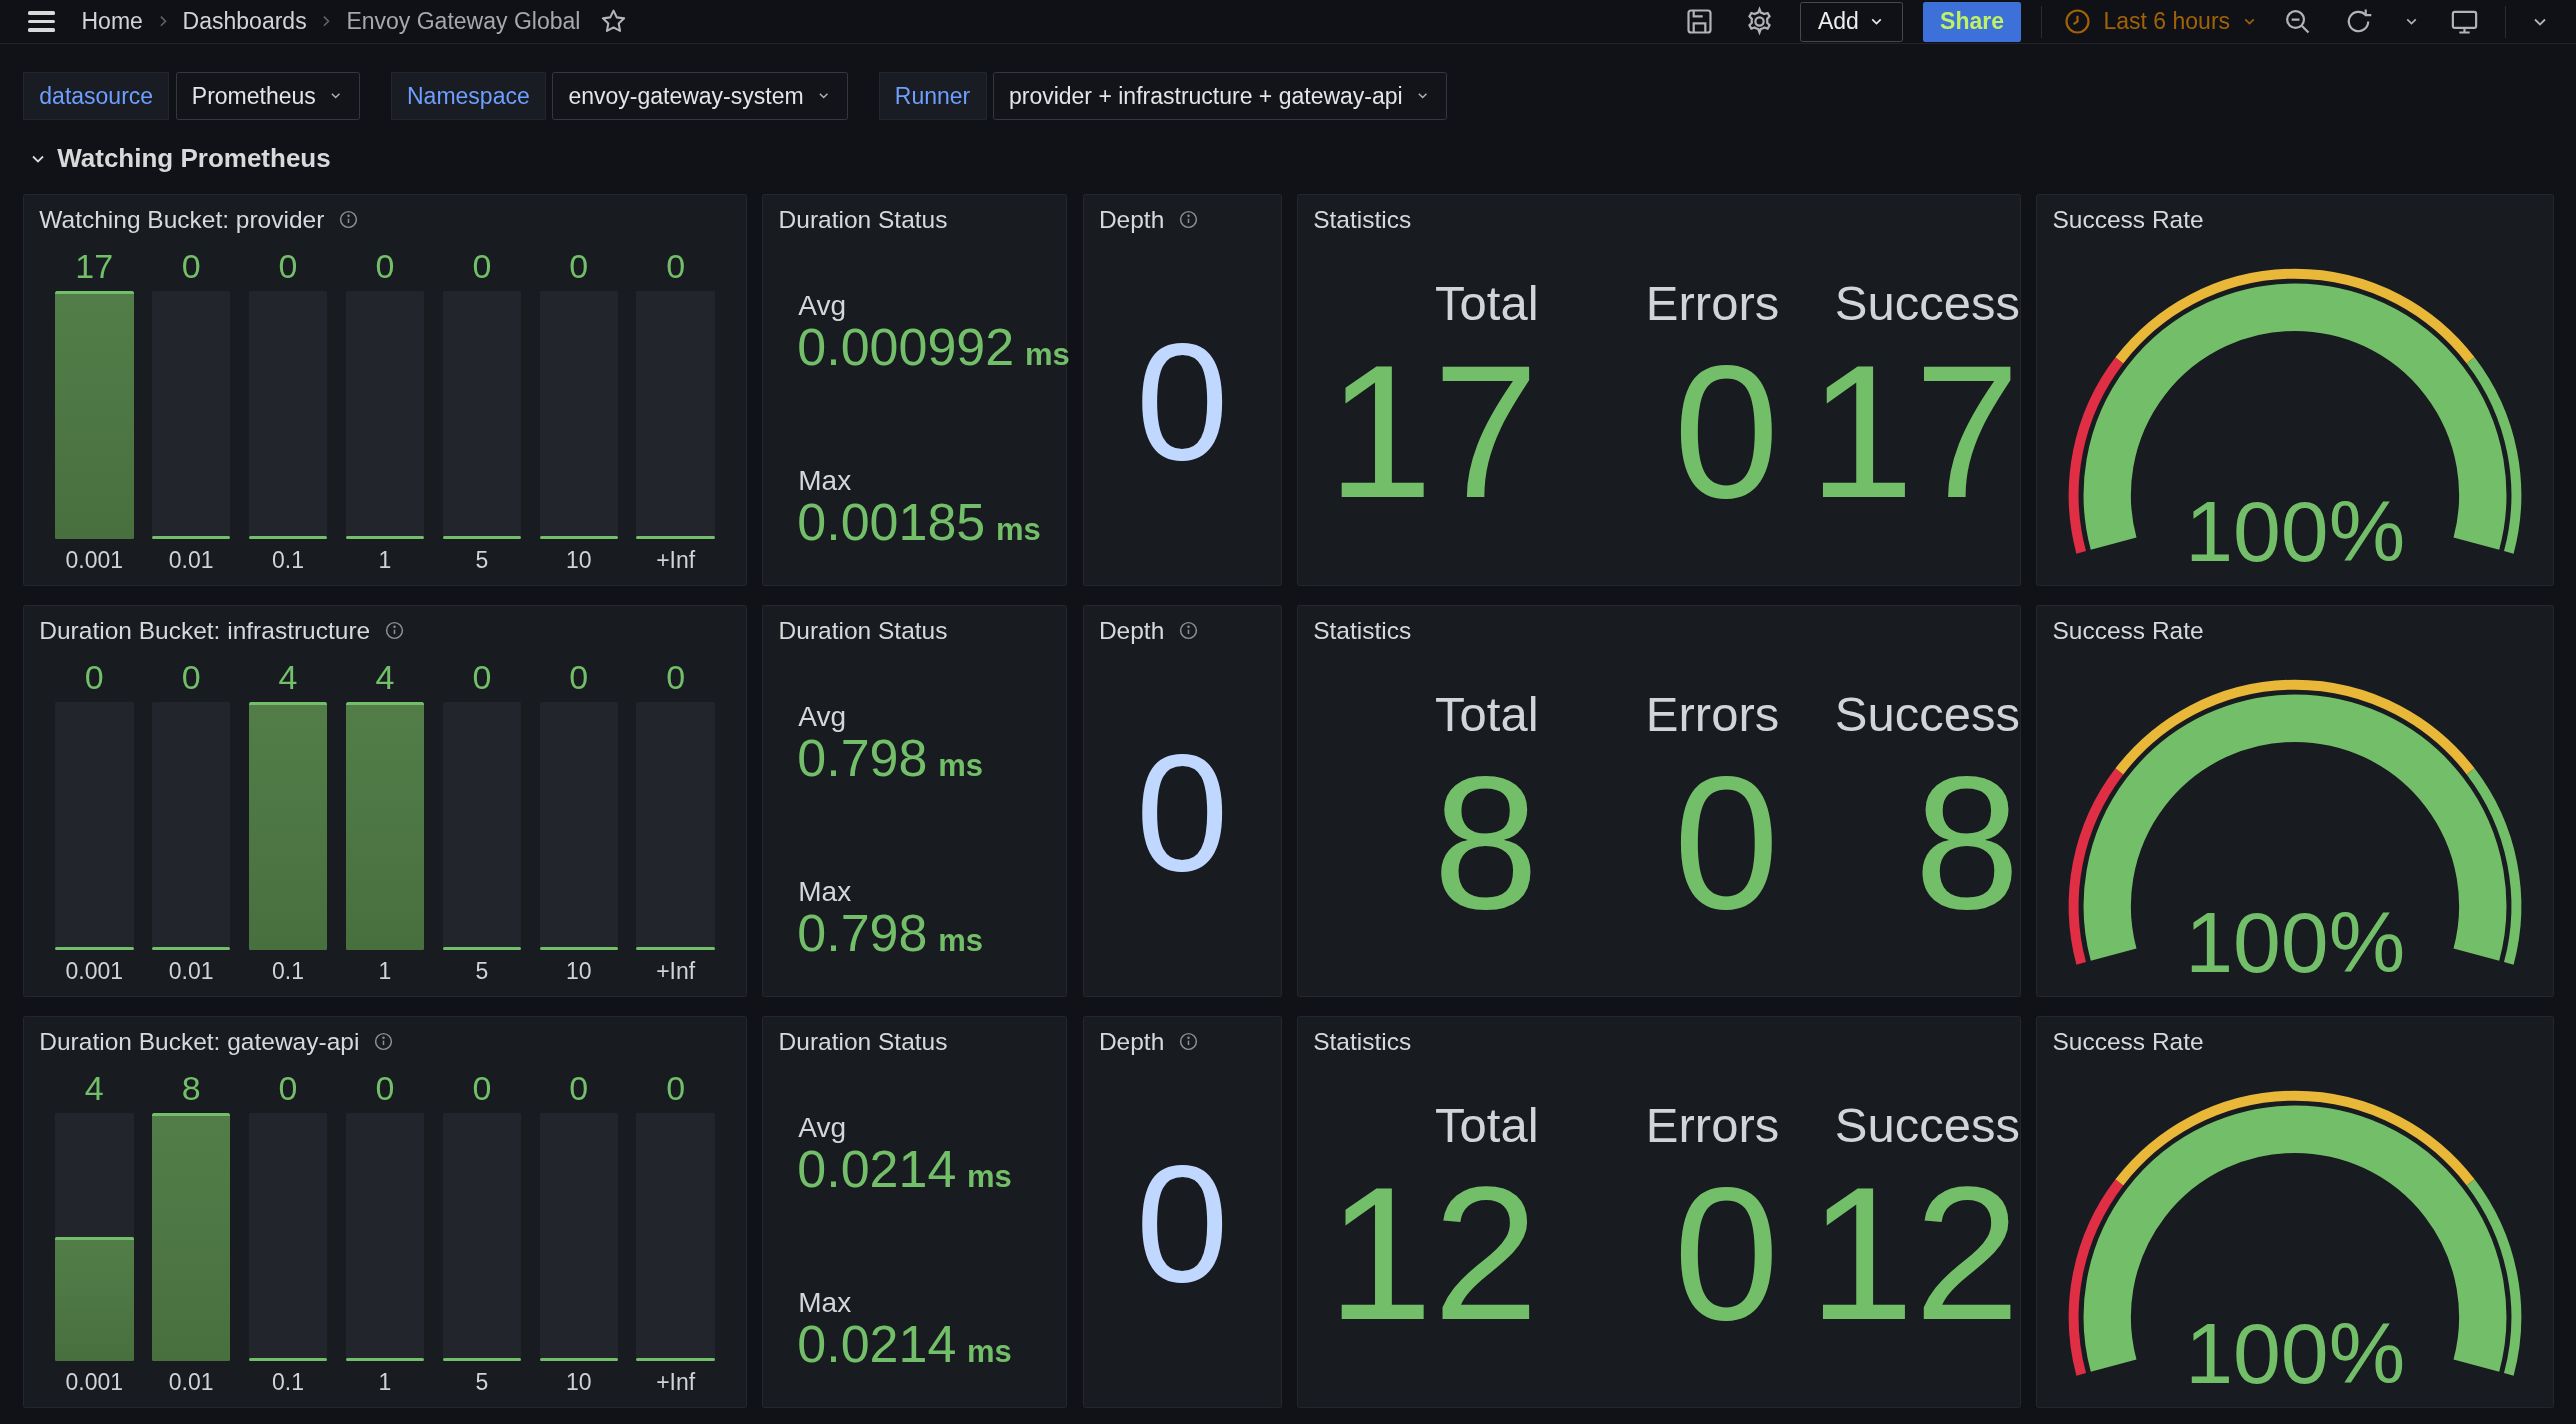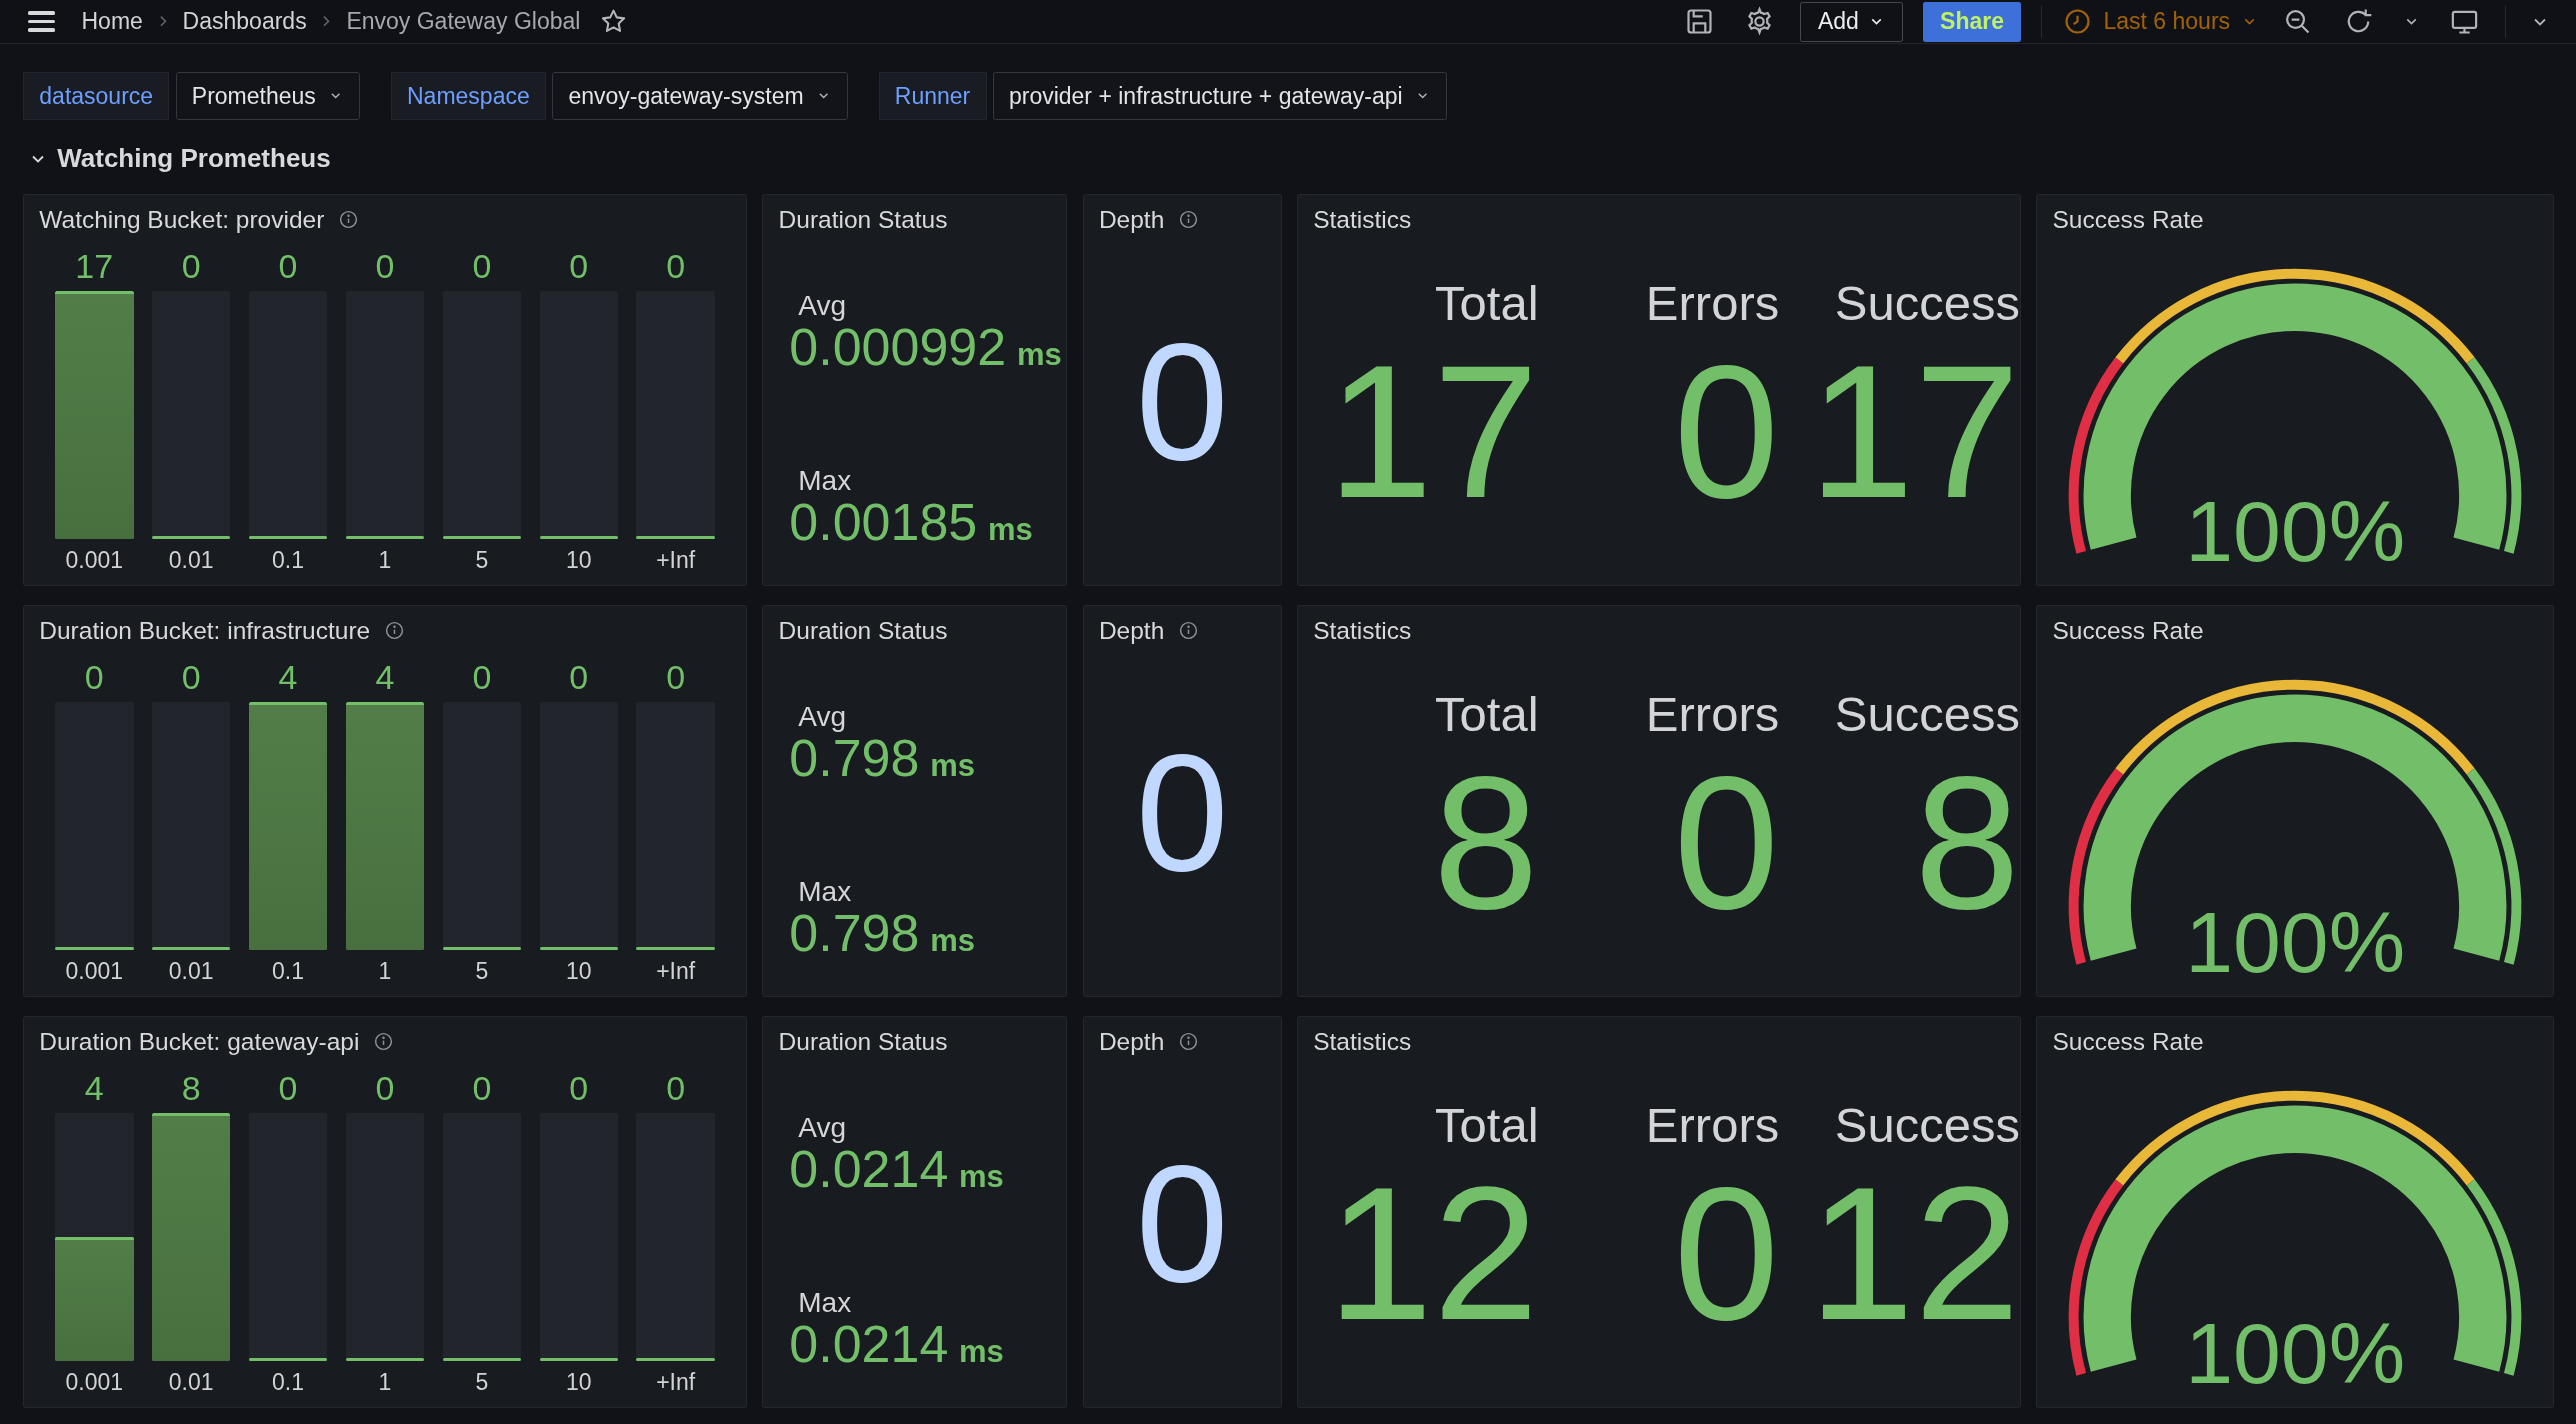--- a/index.html
+++ b/index.html
@@ -59,21 +59,21 @@
   .bars { position:absolute; left:31px; right:31px; top:49px; bottom:10.7px; display:flex; gap:18.4px; }
   .bcol { flex:1; display:flex; flex-direction:column; }
   .bval { height:44px; font-size:34px; color:#73bf69; text-align:center; line-height:44px; }
   .btrack { flex:1; margin-top:3.1px; background:#22252b; border-radius:1.5px; position:relative;
     overflow:hidden; }
   .bfill { position:absolute; left:0; right:0; bottom:0; border-radius:1.5px 1.5px 0 0; }
   .bxlabel { height:35px; padding-top:7.7px; font-size:23px; color:#d2d3d5; text-align:center; }
 
   
   .ds-label { position:absolute; left:35px; font-size:28px; color:#d5d6d9; }
-  .ds-value { position:absolute; left:26px; display:flex; align-items:baseline; gap:10.7px; }
+  .ds-value { position:absolute; left:34px; display:flex; align-items:baseline; gap:10.7px; }
   .ds-num { font-size:52px; font-weight:500; color:#73bf69; }
   .ds-unit { font-size:31px; font-weight:700; color:#73bf69;margin-top:24px; }
 
   
   .depth-value { position:absolute; top:123px; left:0; right:0; text-align:center;
     font-size:167px; line-height:1; color:#c0d8ff; }
 
   
   .stats { position:absolute; inset:0; display:flex; }
   .stat-col { flex:1; display:flex; flex-direction:column; align-items:flex-end; }

